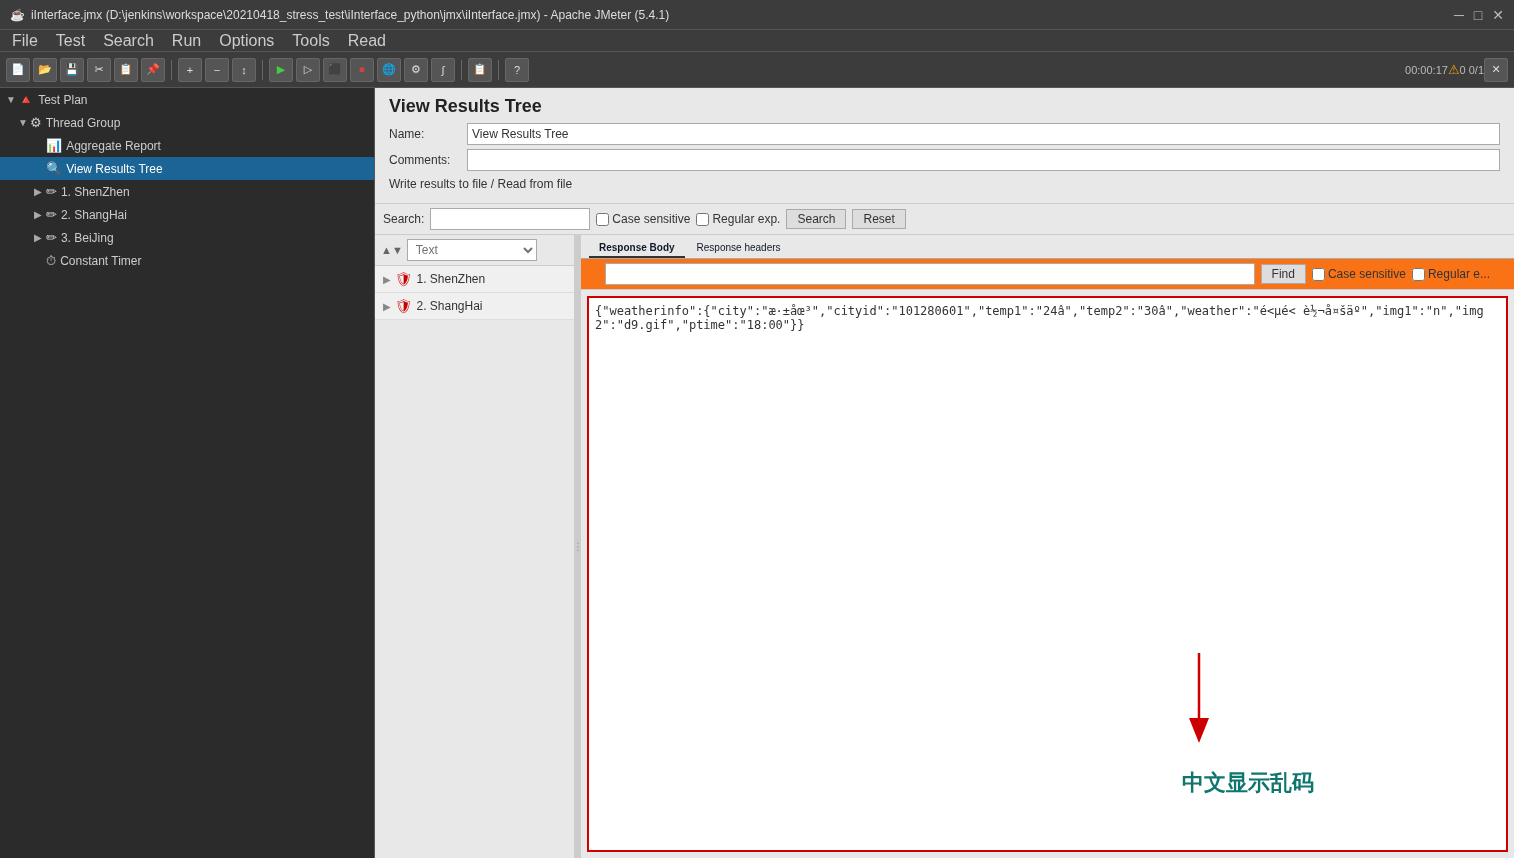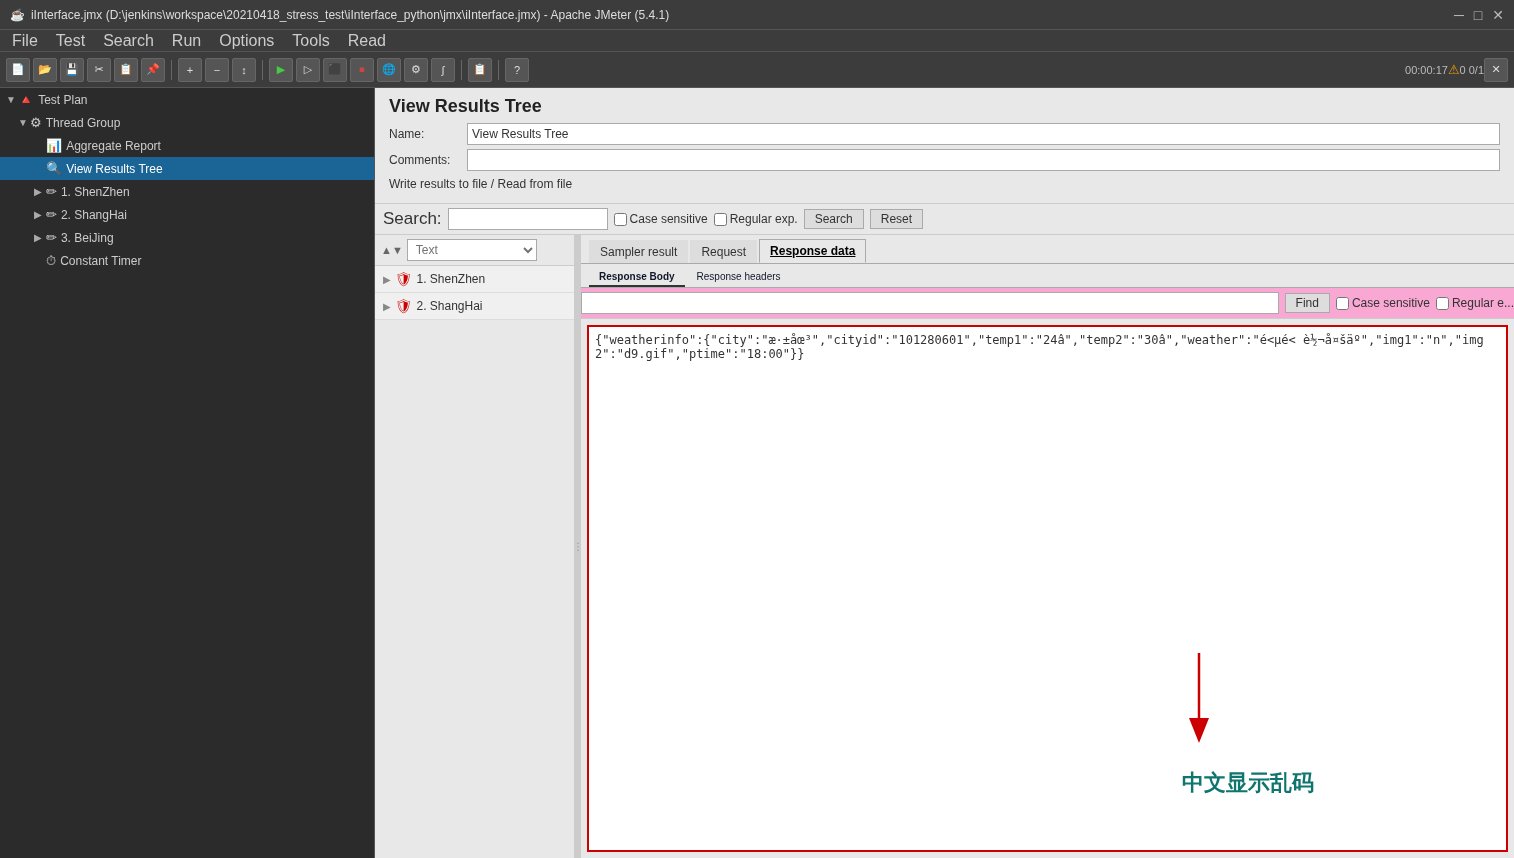--- a/index.html
+++ b/index.html
@@ -143,21 +143,21 @@
 
     
     .search-bar {
       display: flex;
       align-items: center;
       padding: 4px 8px;
       background: #e8e8e8;
       border-bottom: 1px solid #ccc;
       gap: 6px;
     }
-    .search-label { font-size: 17px; color: #333; }
+    .search-label { font-size: 12px; color: #333; }
     .search-input {
       width: 160px;
       height: 22px;
       border: 1px solid #aaa;
       background: #fff;
       padding: 0 4px;
       font-size: 12px;
     }
     .checkbox-label { display: flex; align-items: center; gap: 3px; font-size: 12px; color: #333; cursor: pointer; }
     .search-btn {
@@ -268,22 +268,22 @@
       color: #0f172a;
       background: transparent;
       border-bottom: 2px solid transparent;
     }
     .sub-tab.active { border-bottom: 2px solid #333; font-weight: bold; }
 
     
     .find-bar {
       display: flex;
       align-items: center;
-      padding: 4px 0;
-      background: #f9a8d4;
+      padding: 4px 24px;
+      background: #f97316;
       border-bottom: 1px solid #ccc;
       gap: 6px;
     }
     .find-input {
       flex: 1;
       height: 22px;
       border: 1px solid #aaa;
       background: #fff;
       padding: 0 4px;
       font-size: 12px;
@@ -515,25 +515,20 @@
             <span class="result-icon" style="color:#c00;">🛡</span>
             <span class="result-label">2. ShangHai</span>
           </div>
         </div>
       </div>
 
       <div class="drag-handle">⋮</div>
 
       <div class="detail-panel">
 
-        <div class="tabs-bar">
-          <div class="tab">Sampler result</div>
-          <div class="tab">Request</div>
-          <div class="tab active">Response data</div>
-        </div>
 
         <div class="sub-tabs-bar">
           <div class="sub-tab active">Response Body</div>
           <div class="sub-tab">Response headers</div>
         </div>
 
         <div class="find-bar">
           <input type="text" class="find-input" style="">
           <button class="find-btn">Find</button>
           <label class="checkbox-label">

